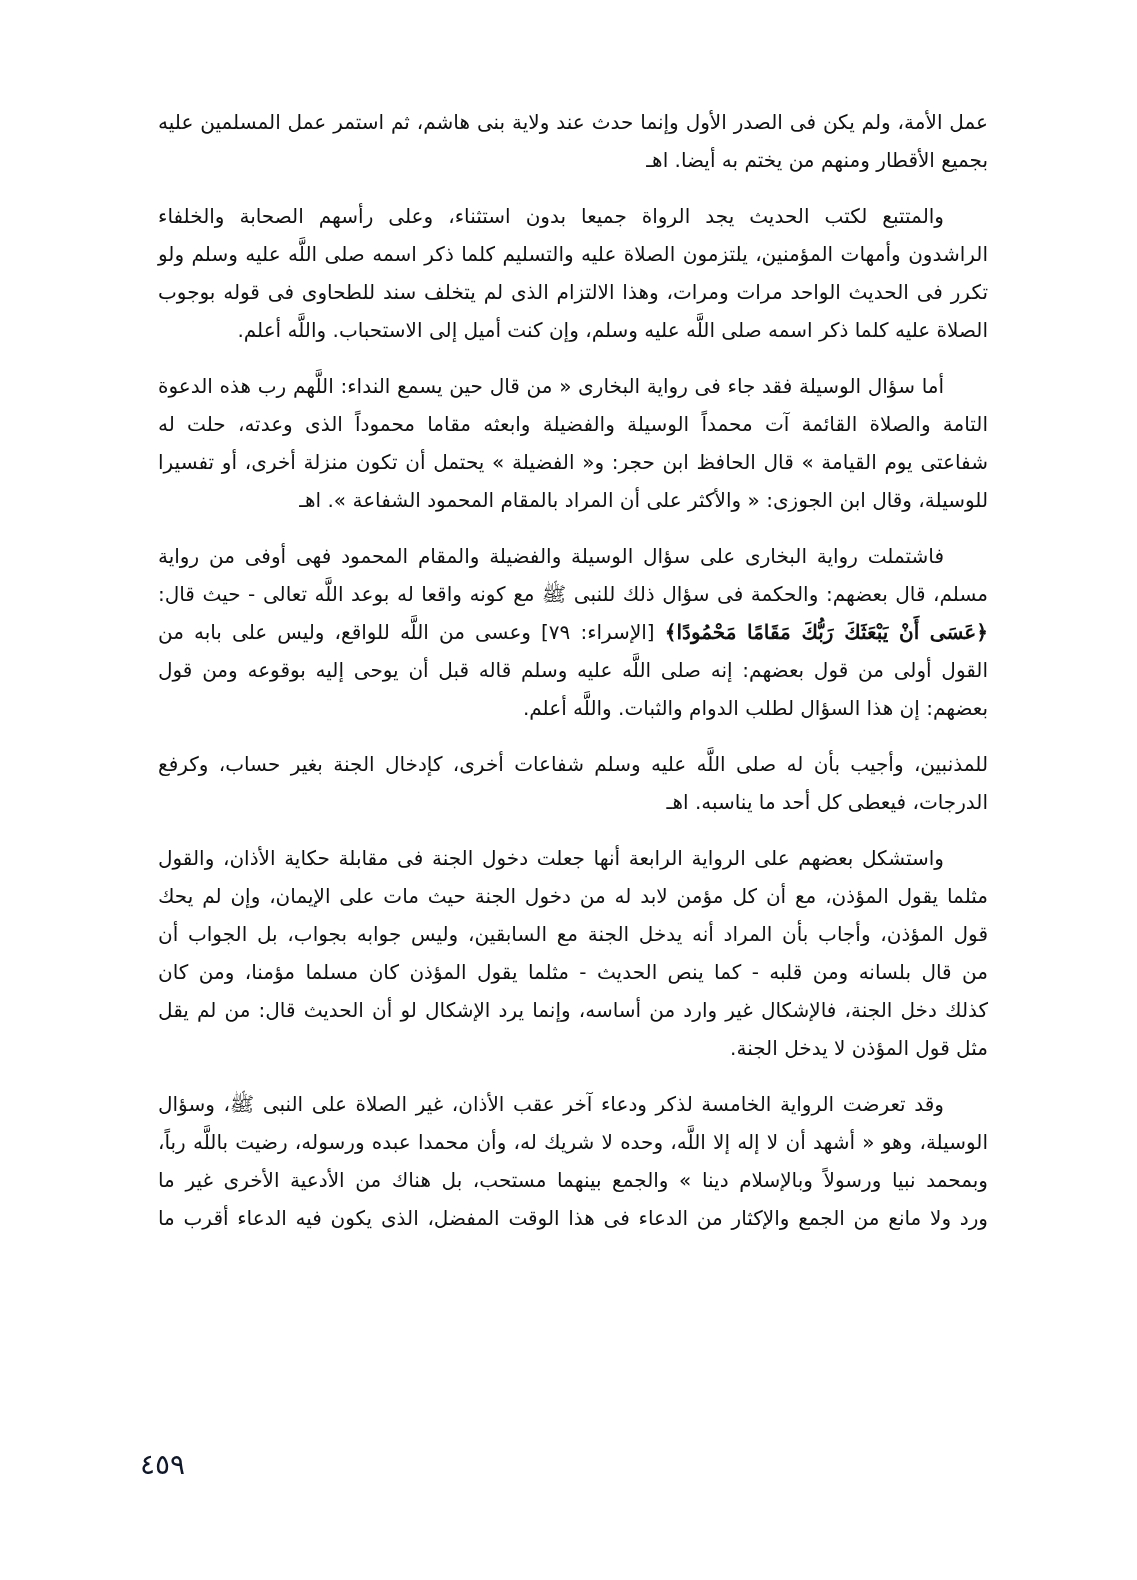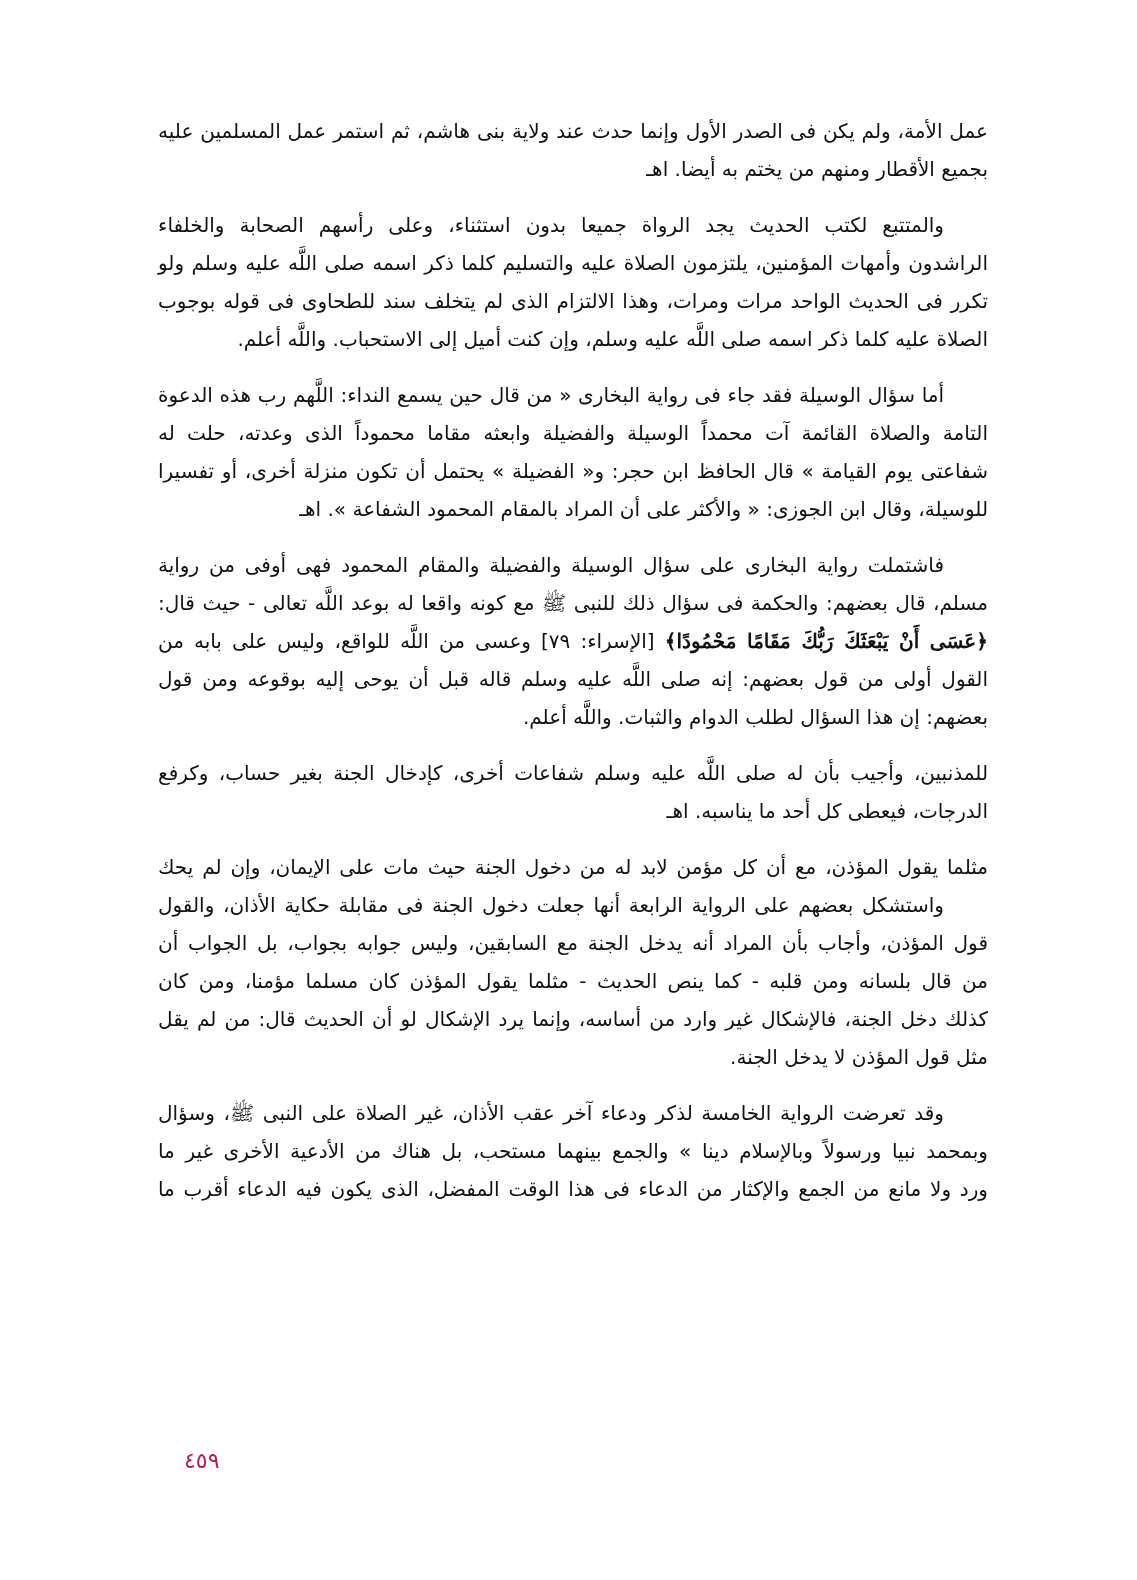--- a/index.html
+++ b/index.html
@@ -11,21 +11,21 @@
       width: 1137px;
       height: 1580px;
       position: relative;
       overflow: hidden;
       font-family: "DejaVu Sans", "Liberation Sans", sans-serif;
       color: #111111;
     }
     .page {
       position: absolute;
       left: 158px;
-      top: 112px;
+      top: 103px;
       width: 830px;
       direction: rtl;
     }
     .para {
       margin: 0 0 18px 0;
     }
     .line {
       display: block;
       font-size: 20px;
       line-height: 38px;
@@ -42,25 +42,24 @@
       padding-right: 44px;
     }
     .quran {
       font-family: "DejaVu Serif", "Liberation Serif", serif;
       font-weight: bold;
     }
     .page-number {
       position: absolute;
       left: 140px;
       top: 1448px;
-      font-size: 22px;
+      font-size: 28px;
       font-family: "DejaVu Sans", sans-serif;
       direction: rtl;
-      color: #be185d;
-      margin-left: 44px;
+      color: #0f172a;
     }
   </style>
 </head>
 <body>
 
 <div class="page">
 
   <div class="para">
     <span class="line">عمل الأمة، ولم يكن فى الصدر الأول وإنما حدث عند ولاية بنى  هاشم، ثم استمر عمل المسلمين عليه</span>
     <span class="line last">بجميع الأقطار ومنهم من يختم به أيضا. اهـ</span>
@@ -87,29 +86,30 @@
     <span class="line">القول أولى من قول بعضهم: إنه صلى اللَّه عليه وسلم قاله قبل أن يوحى إليه بوقوعه ومن قول</span>
     <span class="line last">بعضهم: إن هذا السؤال لطلب الدوام والثبات. واللَّه أعلم.</span>
   </div>
 
   <div class="para">
     <span class="line">للمذنبين، وأجيب بأن له صلى اللَّه عليه وسلم شفاعات أخرى، كإدخال الجنة بغير حساب، وكرفع</span>
     <span class="line last">الدرجات، فيعطى كل أحد ما يناسبه. اهـ</span>
   </div>
 
   <div class="para">
+    <span class="line indent">واستشكل بعضهم على الرواية الرابعة أنها جعلت دخول الجنة  فى مقابلة حكاية الأذان، والقول</span>
     <span class="line">مثلما يقول المؤذن، مع أن كل مؤمن لابد له من  دخول الجنة حيث مات على الإيمان، وإن لم يحك</span>
-    <span class="line indent">واستشكل بعضهم على الرواية الرابعة أنها جعلت دخول الجنة  فى مقابلة حكاية الأذان، والقول</span>
     <span class="line">قول المؤذن، وأجاب بأن المراد أنه يدخل الجنة مع السابقين، وليس جوابه  بجواب، بل الجواب أن</span>
     <span class="line">من قال بلسانه ومن قلبه - كما ينص الحديث - مثلما يقول المؤذن كان مسلما مؤمنا، ومن كان</span>
     <span class="line">كذلك دخل الجنة، فالإشكال غير وارد من أساسه، وإنما يرد الإشكال لو أن الحديث  قال: من لم يقل</span>
     <span class="line last">مثل قول المؤذن لا يدخل الجنة.</span>
   </div>
 
   <div class="para">
     <span class="line indent">وقد تعرضت الرواية الخامسة لذكر ودعاء آخر عقب الأذان، غير الصلاة على النبى ﷺ، وسؤال</span>
+    <span class="line">الوسيلة، وهو « أشهد أن لا إله إلا اللَّه، وحده لا شريك  له، وأن محمدا عبده ورسوله، رضيت باللَّه رباً،</span>
     <span class="line">وبمحمد نبيا ورسولاً وبالإسلام دينا » والجمع بينهما مستحب،  بل هناك من الأدعية الأخرى غير ما</span>
     <span class="line">ورد ولا مانع من الجمع والإكثار من الدعاء  فى هذا الوقت المفضل، الذى يكون فيه الدعاء أقرب ما</span>
   </div>
 
 </div>
 
 <div class="page-number">٤٥٩</div>
 
 </body></html>

